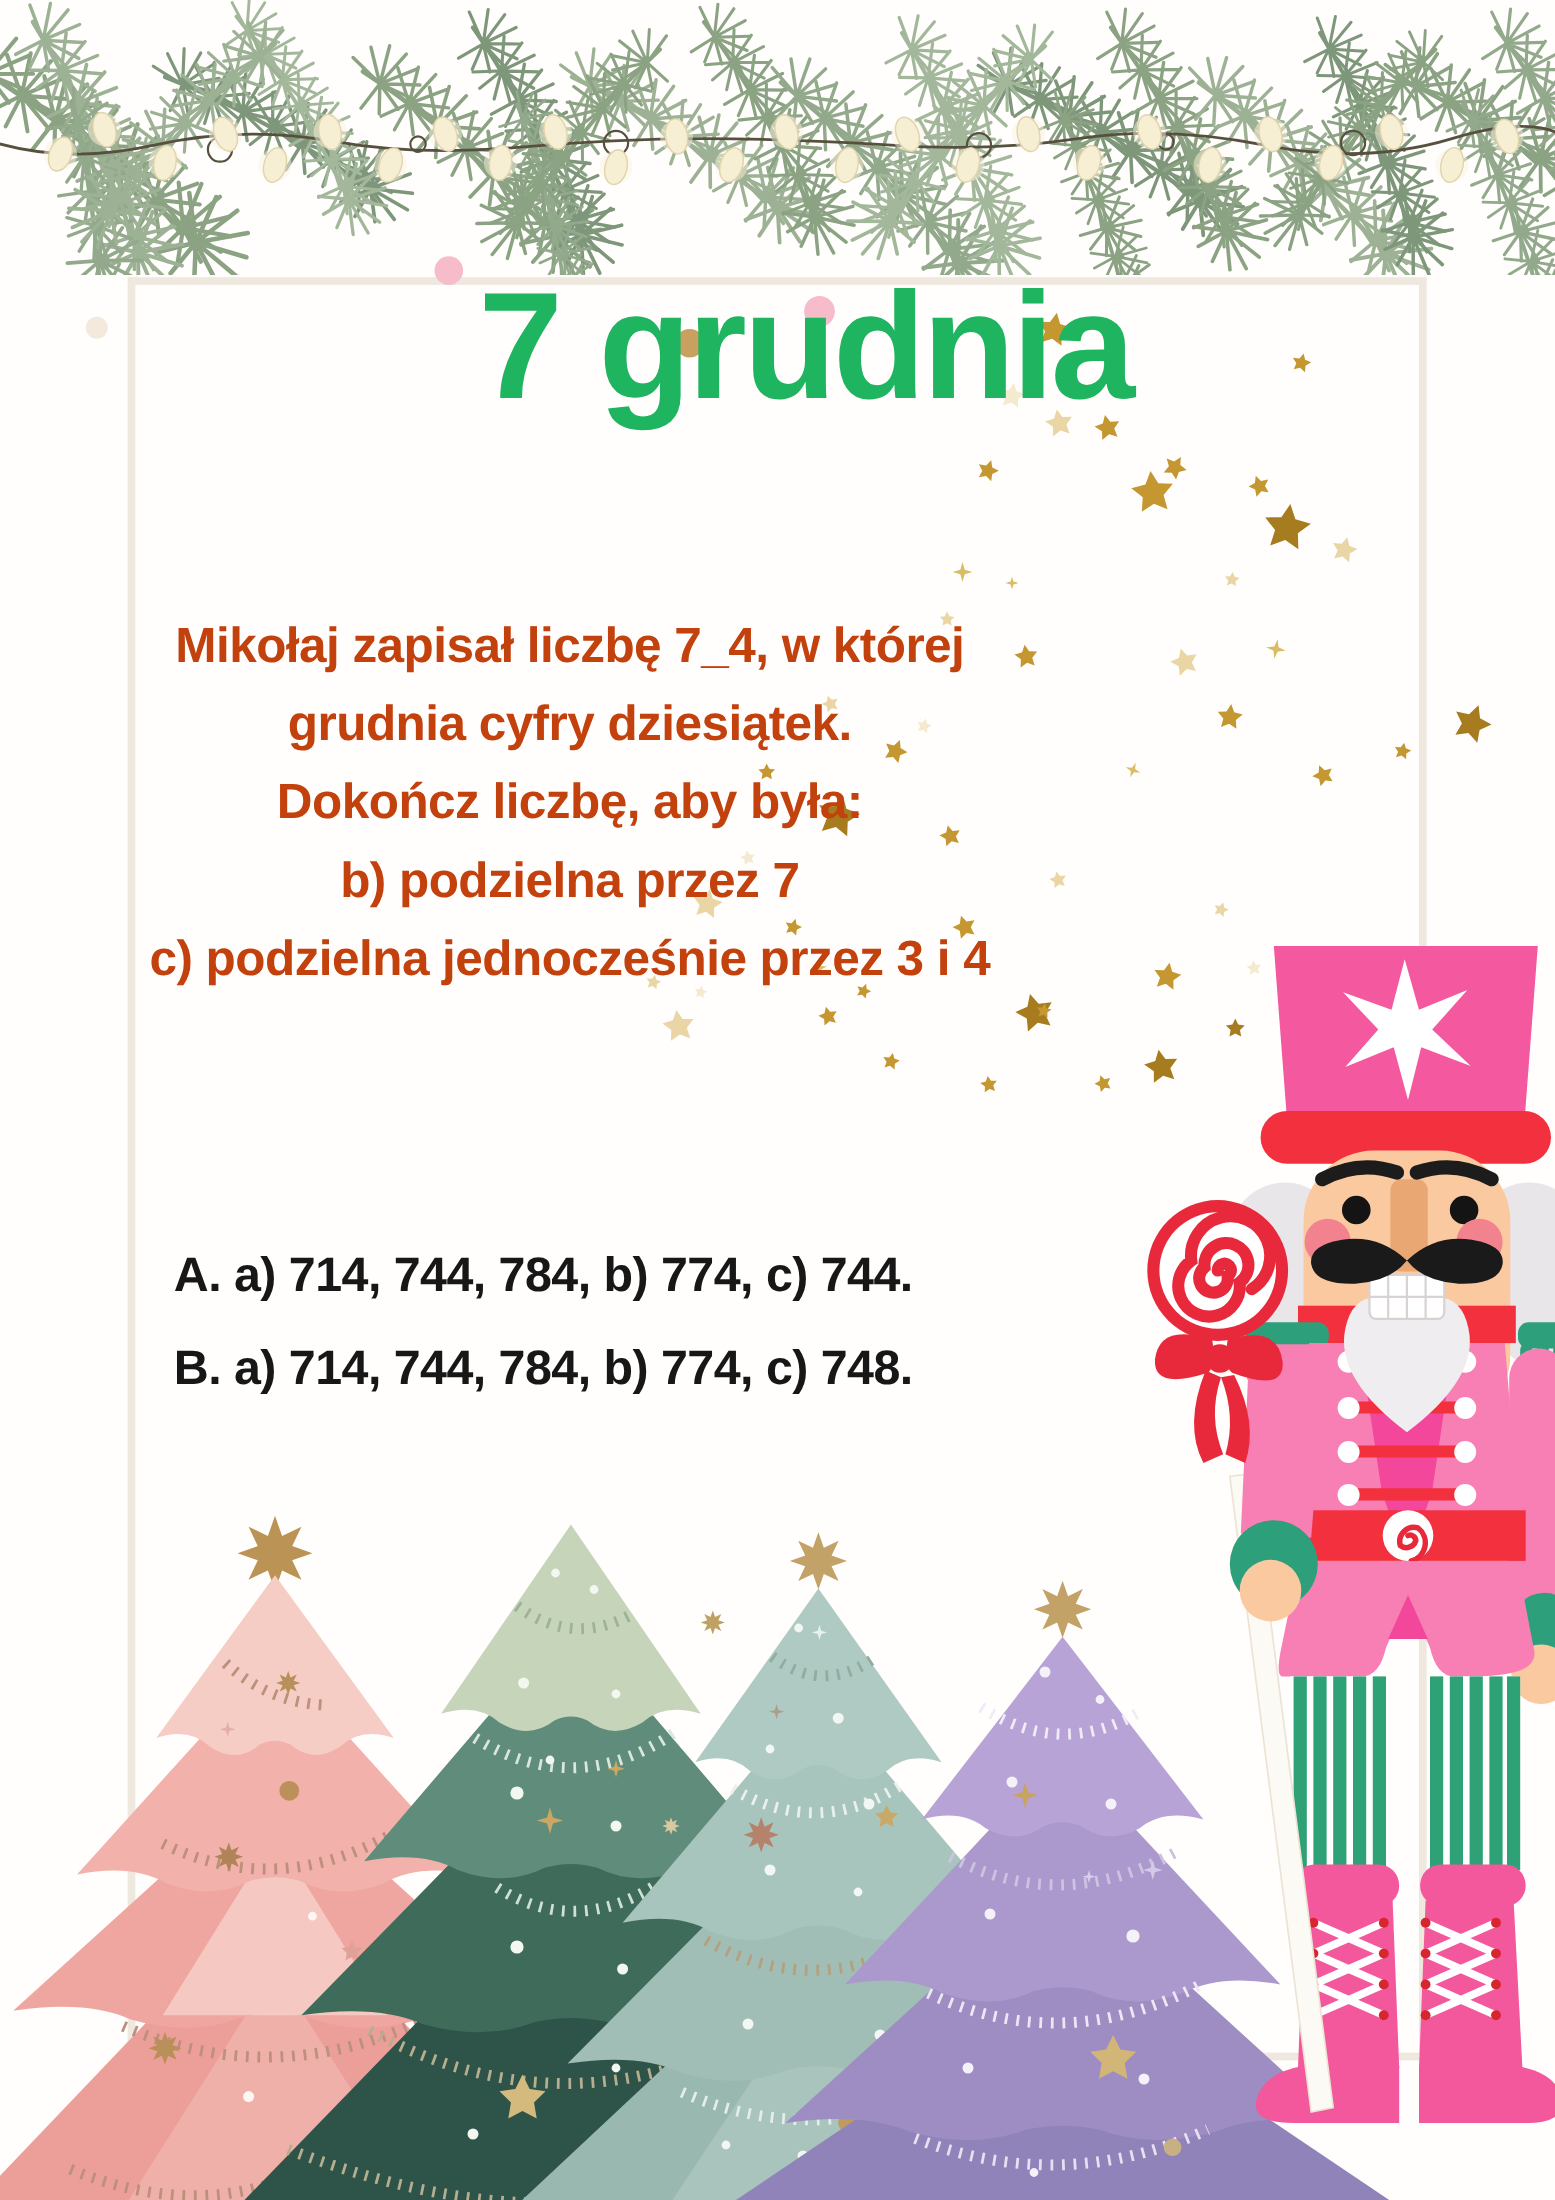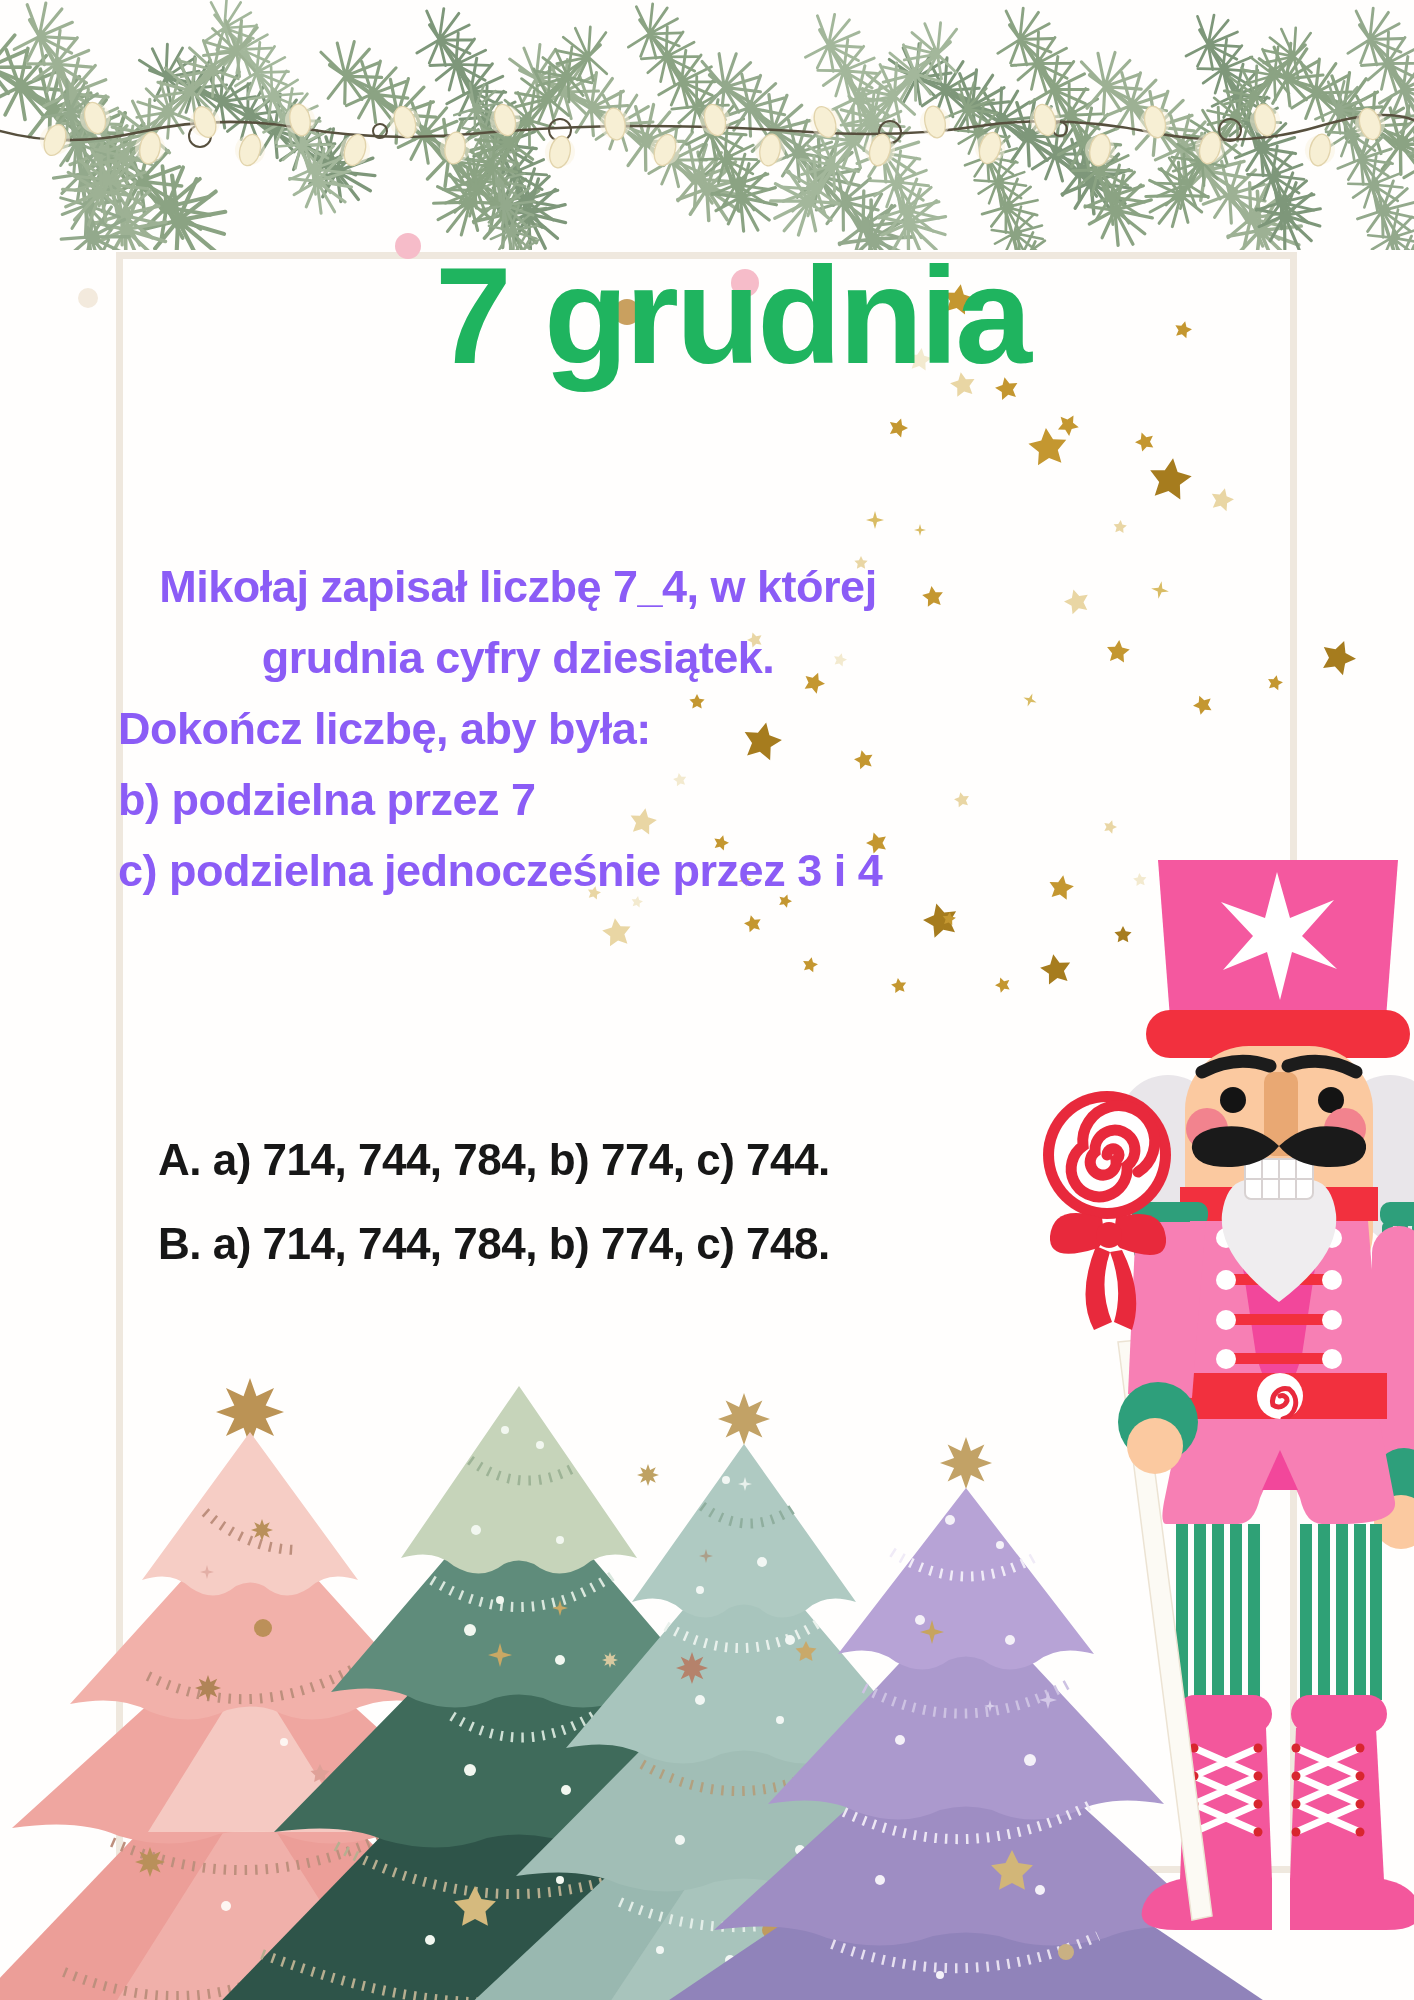--- a/index.html
+++ b/index.html
@@ -8,22 +8,22 @@
   .frame{position:absolute;left:116px;top:252px;width:1167px;height:1607px;
          border:7px solid #EFE8DE;z-index:0;}
   .layer{position:absolute;left:0;top:0;}
   .garland-svg{z-index:6;}
   .stars-svg{z-index:1;}
   .trees-svg{top:1355px;z-index:3;}
   .nutcracker-svg{left:1020px;top:850px;z-index:4;}
   .page-title{position:absolute;left:0;top:236px;width:1390px;text-align:center;z-index:2;
               font-size:138px;font-weight:800;letter-spacing:-3px;line-height:1.15;margin-left:37px;}
   .question{position:absolute;left:118px;top:551px;width:800px;z-index:2;
-            font-size:45px;font-weight:700;color:#8b5cf6;letter-spacing:-0.5px;}
-  .qline{height:71px;line-height:71px;white-space:nowrap;}
+            font-size:45px;font-weight:700;color:#c2410c;letter-spacing:-0.5px;}
+  .qline{height:71px;line-height:71px;white-space:nowrap;text-align:center;}
   .qcenter{text-align:center;}
   .answers{position:absolute;left:158px;top:1118px;z-index:2;
            font-size:44px;font-weight:700;color:#171717;letter-spacing:-0.5px;text-align:center;}
   .aline{height:84px;line-height:84px;white-space:nowrap;}
   svg{display:block;}
   .ticks{fill:none;stroke-width:10;stroke-dasharray:2.5 8;}
 </style>
 </head>
 <body>
 

